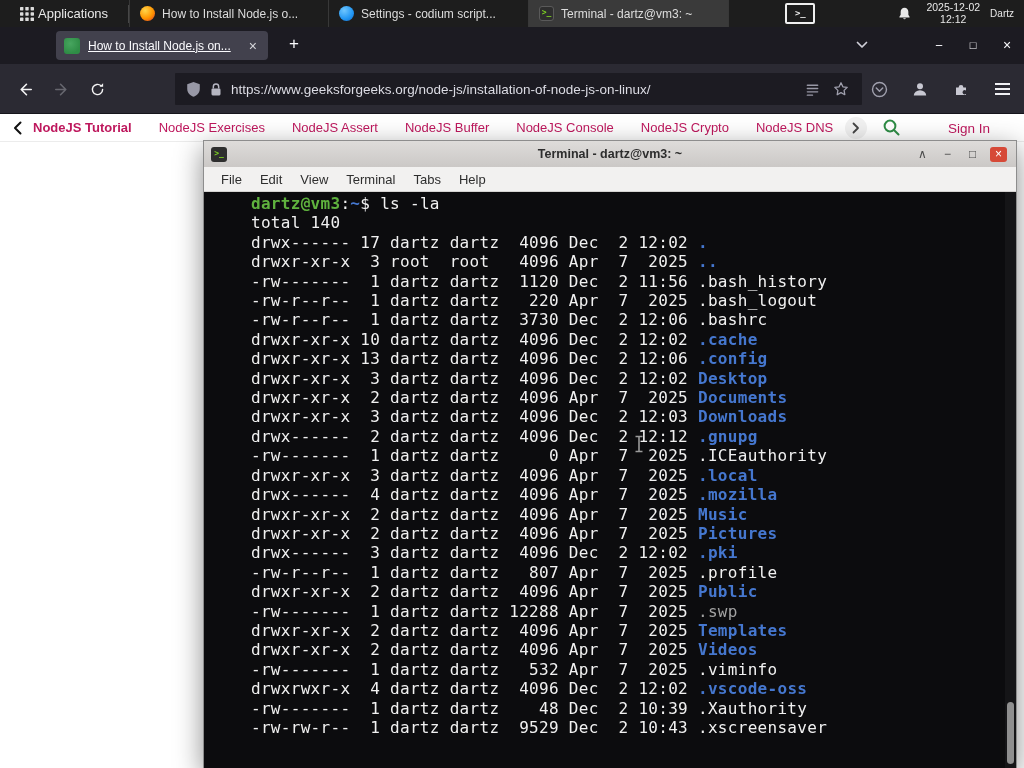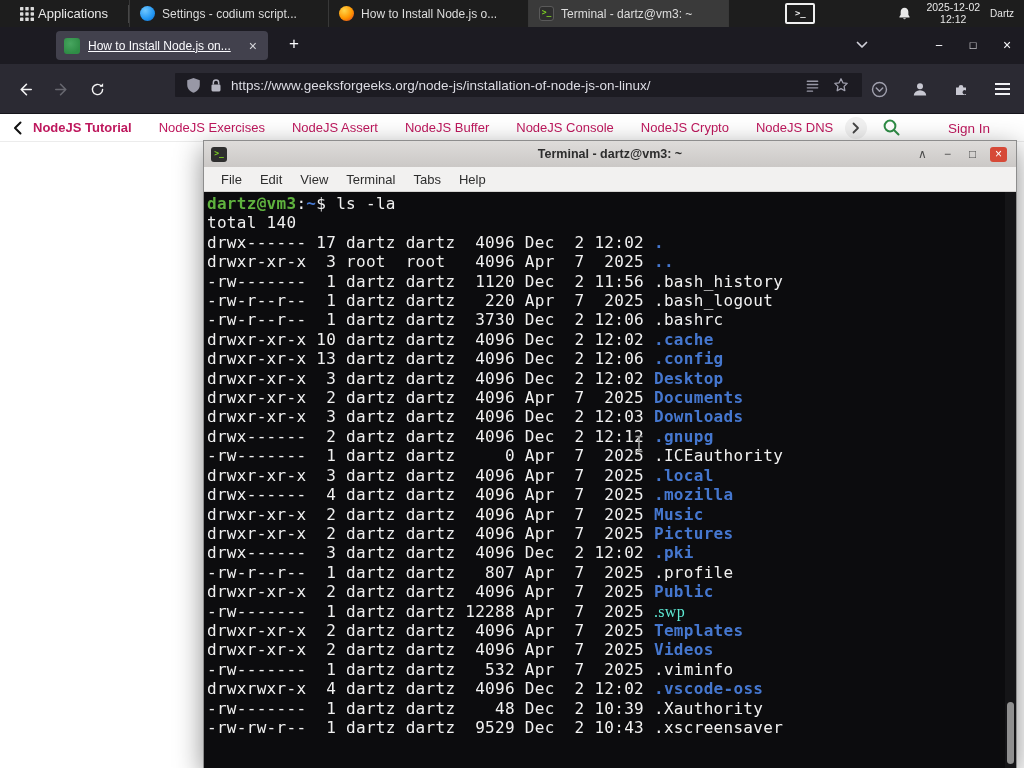--- a/index.html
+++ b/index.html
@@ -35,21 +35,21 @@
   .tab-close{color:#d7d7db;font-size:14px;line-height:14px;padding:1px 3px;border-radius:3px;}
   .newtab{position:absolute;left:282px;top:7px;color:#fbfbfe;font-size:17px;width:24px;text-align:center;}
   .tab-list-btn{position:absolute;left:856px;top:14px;display:flex;}
   .win-ctrl{position:absolute;top:4px;color:#fbfbfe;font-size:13px;width:30px;height:28px;display:flex;align-items:center;justify-content:center;}
   .wc-min{left:924px;} .wc-max{left:958px;font-size:11px;} .wc-close{left:992px;font-size:14px;}
 
   
   .navbar{position:absolute;left:0;top:64px;width:1024px;height:50px;background:#2b2a33;z-index:40;border-bottom:1px solid #16151c;}
   .nav-icon{position:absolute;top:8px;width:34px;height:34px;display:flex;align-items:center;justify-content:center;border-radius:4px;}
   .ni-back{left:8px;} .ni-fwd{left:44px;} .ni-reload{left:80px;}
-  .urlbar{position:absolute;left:175px;top:9px;width:687px;height:24px;background:#1c1b22;border-radius:1px;display:flex;align-items:center;color:#dcdce4;}
+  .urlbar{position:absolute;left:175px;top:9px;width:687px;height:32px;background:#1c1b22;border-radius:1px;display:flex;align-items:center;color:#dcdce4;}
   .urlbar .shield{margin-left:11px;display:flex;}
   .urlbar .lock{margin-left:9px;display:flex;}
   .url-text{margin-left:9px;font-size:13.5px;white-space:nowrap;overflow:hidden;flex:1;}
   .url-actions{display:flex;align-items:center;gap:13px;margin-right:13px;}
   .toolbar-right{position:absolute;right:6px;top:8px;display:flex;align-items:center;gap:9px;}
   .tb-icon{width:32px;height:34px;display:flex;align-items:center;justify-content:center;}
   .burger{display:flex;flex-direction:column;gap:3.5px;}
   .burger span{display:block;width:15px;height:1.8px;background:#f0f0f4;}
 
   
@@ -68,25 +68,25 @@
   .term-titlebar{height:26px;background:linear-gradient(#dedcda,#cbc8c6);display:flex;align-items:center;position:relative;flex:0 0 26px;}
   .term-title{position:absolute;left:0;right:0;text-align:center;font-size:12.5px;font-weight:bold;color:#2d2d2d;}
   .tt-icon{position:relative;z-index:2;width:16px;height:15px;margin-left:7px;border-radius:3px;background:#2e2e2e;color:#7ed321;font:bold 8px/13px "DejaVu Sans Mono",monospace;text-align:center;}
   .tt-icon::after{content:">_";}
   .tt-btns{position:relative;z-index:2;margin-left:auto;display:flex;align-items:center;gap:10px;padding-right:9px;}
   .tt-btn{color:#4c4c4c;font-size:12px;width:15px;text-align:center;}
   .tt-close{background:#d64937;color:#fff;border-radius:3px;width:17px;height:15px;line-height:15px;font-size:12px;}
   .term-menubar{height:25px;background:#f2f1f0;border-bottom:1px solid #d5d3d1;display:flex;align-items:center;font-size:13px;color:#2e2e2e;flex:0 0 25px;padding-left:8px;}
   .tm-item{padding:0 9px;}
   .term-body{flex:1;background:#0c0c0e;position:relative;overflow:hidden;padding:2px 0 0 3px;}
-  .tline{white-space:pre;font:16px/19.4px "DejaVu Sans Mono",monospace;letter-spacing:.3px;}
+  .tline{white-space:pre;font:16px/19.4px "DejaVu Sans Mono",monospace;letter-spacing:.3px;margin-left:44px;}
   .c-w{color:#f1f1f1;}
   .c-g{color:#5fb23e;font-weight:bold;}
   .c-b{color:#4577cf;font-weight:bold;}
-  .c-d{color:#5eead4;font-family:Liberation Serif, serif;}
+  .c-d{color:#a3a3a3;}
   .term-scroll{position:absolute;top:0;right:0;width:11px;bottom:0;background:#151517;}
   .term-thumb{position:absolute;right:2px;bottom:4px;width:7px;height:62px;border-radius:4px;background:#8f8f8f;}
   .mouse-cursor{position:absolute;left:430px;top:243px;}
 </style>
 </head>
 <body>
 
 <div class="panel">
   <div class="app-btn">
     <svg width="14" height="14" viewBox="0 0 14 14">
@@ -100,26 +100,26 @@
           <rect x="0" y="10.6" width="3.4" height="3.4" rx=".6"></rect>
           <rect x="5.3" y="10.6" width="3.4" height="3.4" rx=".6"></rect>
           <rect x="10.6" y="10.6" width="3.4" height="3.4" rx=".6"></rect>
         </g>
       </svg>
     <span>Applications</span>
   </div>
   <div class="panel-sep"></div>
   <div class="tasks" id="panel-tasks">
       <div class="task">
+        <span class="ticon ticon-firefox"></span>
+        <span class="tlabel">How to Install Node.js o...</span>
+      </div>
+      <div class="task">
         <span class="ticon ticon-codium"></span>
         <span class="tlabel">Settings - codium script...</span>
-      </div>
-      <div class="task">
-        <span class="ticon ticon-firefox"></span>
-        <span class="tlabel">How to Install Node.js o...</span>
       </div>
       <div class="task task-active">
         <span class="ticon ticon-terminal"></span>
         <span class="tlabel">Terminal - dartz@vm3: ~</span>
       </div>
     </div>
   <div class="panel-right">
     <div class="tray-term"></div>
     <span class="bell">
         <svg width="15" height="16" viewBox="0 0 16 16">

